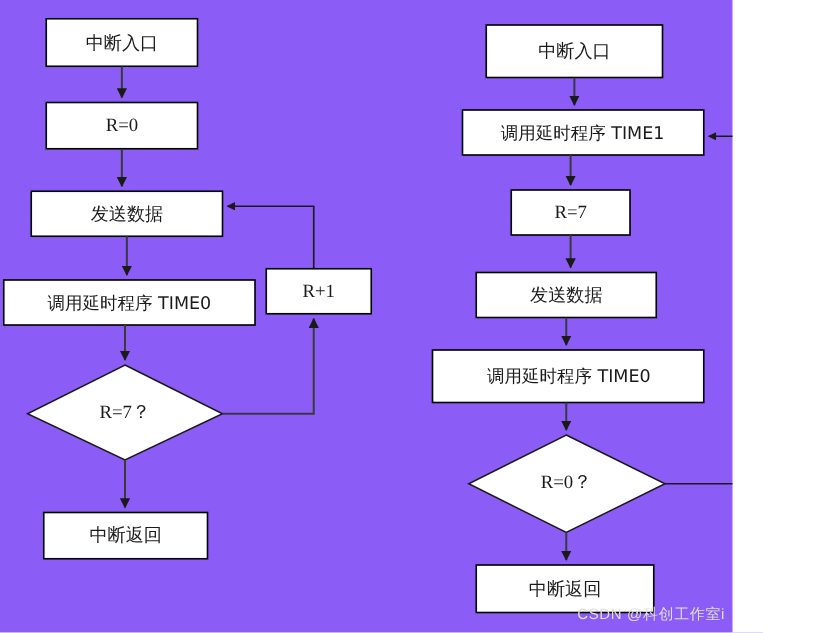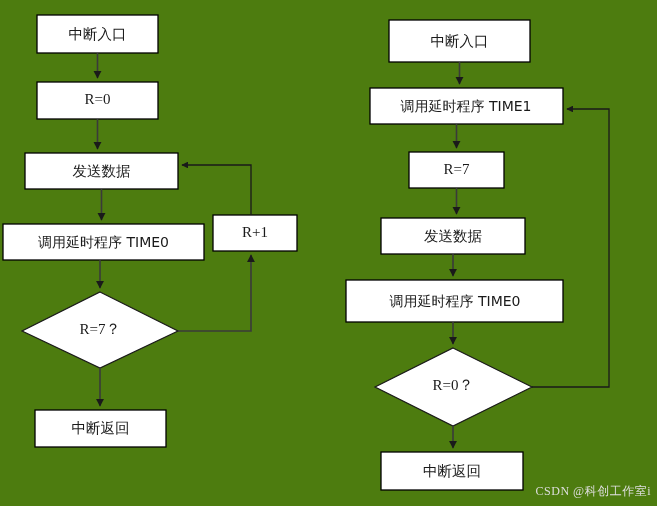--- a/index.html
+++ b/index.html
@@ -6,23 +6,23 @@
   html, body {
     margin: 0;
     padding: 0;
     background: #ffffff;
   }
   body {
     font-family: "Liberation Sans", sans-serif;
   }
   #canvas {
     position: relative;
-    width: 657px;
+    width: 586px;
     height: 506px;
-    background: #4d7c0f;
+    background: #8b5cf6;
     overflow: hidden;
   }
   #flow-svg {
     position: absolute;
     left: 0;
     top: 0;
     width: 659px;
     height: 506px;
   }
   .node-label {
@@ -57,21 +57,21 @@
   }
   .edge-thin {
     stroke: #1a1a1a;
     stroke-width: 1.3;
     fill: none;
   }
   .watermark {
     position: absolute;
     right: 6px;
     bottom: 6px;
-    font-family: Liberation Serif, serif;
+    font-family: Liberation Sans, sans-serif;
     font-size: 12px;
     color: #dedede;
     letter-spacing: 0.5px;
     white-space: nowrap;
     user-select: none;
   }
 </style>
 </head>
 <body>
 

